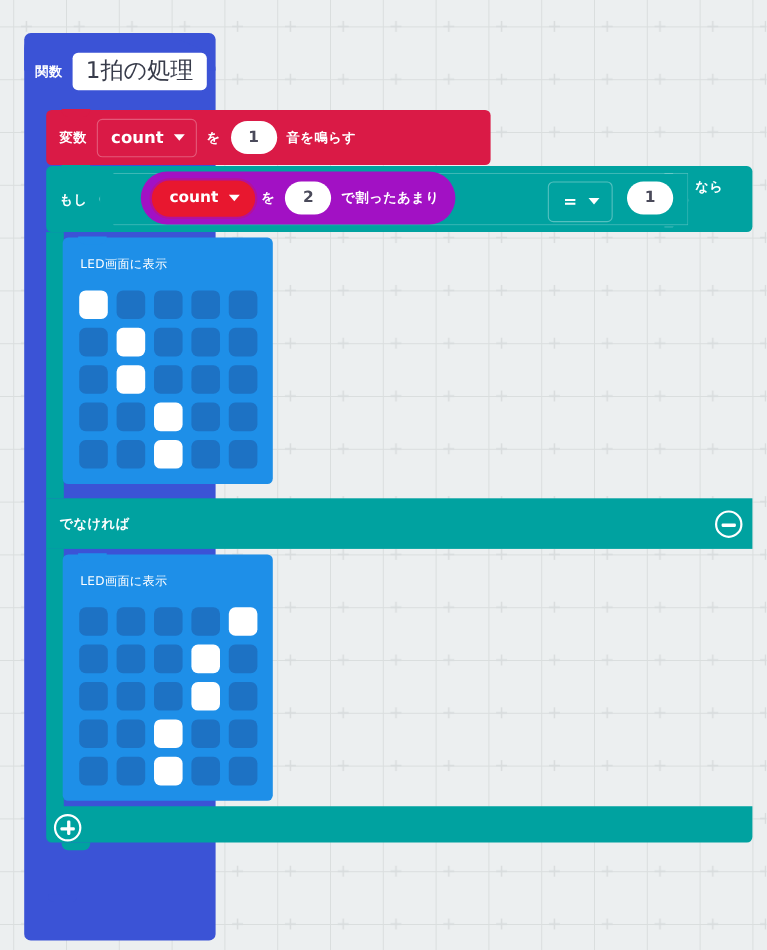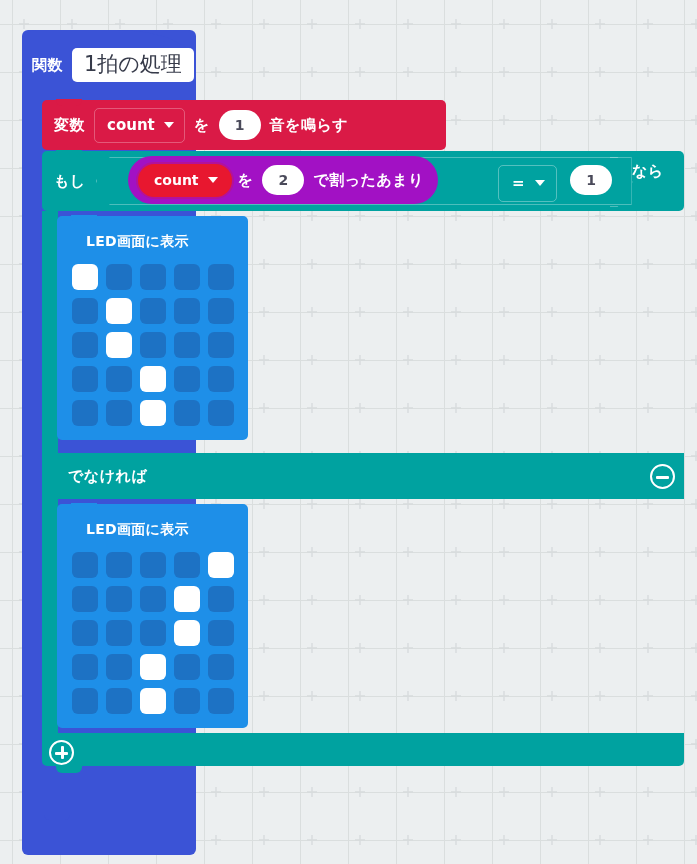--- a/index.html
+++ b/index.html
@@ -34,21 +34,21 @@
 
   
   .btext {
     color: #ffffff;
     font-size: 15px;
     font-weight: bold;
     letter-spacing: 0.5px;
     white-space: nowrap;
     line-height: 1;
   }
-  .btext-jp { font-size: 15px; }
+  .btext-jp { font-size: 12px; }
 
   
   #func-block {
     position: absolute;
     left: 22px;
     top: 30px;
     width: 174px;
     height: 825px;
     background: #3b53d6;
     border-radius: 6px;
@@ -191,21 +191,21 @@
   }
   #else-bar {
     position: absolute;
     left: 42px;
     top: 453px;
     width: 642px;
     height: 46px;
     background: #00a2a0;
     display: flex;
     align-items: center;
-    padding-left: 26px;
+    padding-left: 12px;
     box-sizing: border-box;
   }
   #if-spine-2 {
     position: absolute;
     left: 42px;
     top: 499px;
     width: 16px;
     height: 242px;
     background: #00a2a0;
   }
@@ -322,24 +322,23 @@
   }
   .led-block .notch-top {
     background: #1e8fe8;
     left: 14px;
   }
   .led-title {
     position: absolute;
     left: 16px;
     top: 17px;
     color: #ffffff;
-    font-size: 14px;
-    font-weight: bold;
+    font-size: 11px;
+    font-weight: normal;
     letter-spacing: 0.3px;
-    margin-left: 13px;
   }
   .led-grid {
     position: absolute;
     left: 15px;
     top: 48px;
     display: grid;
     grid-template-columns: repeat(5, 26px);
     grid-template-rows: repeat(5, 26px);
     gap: 8px;
   }

